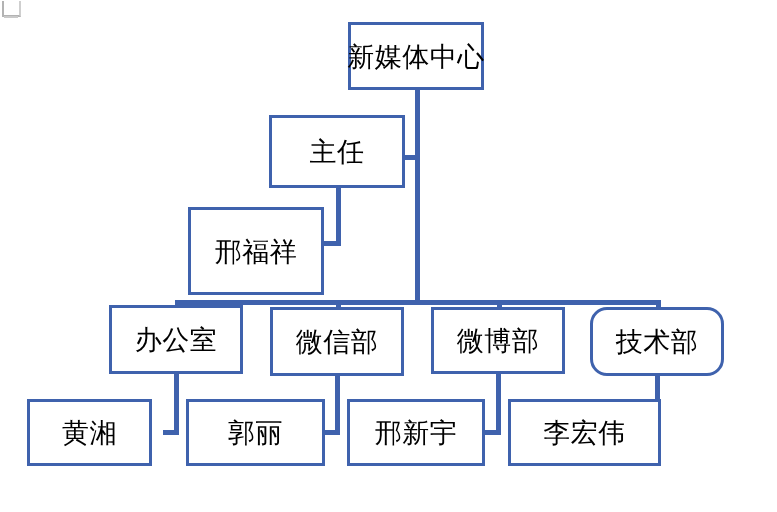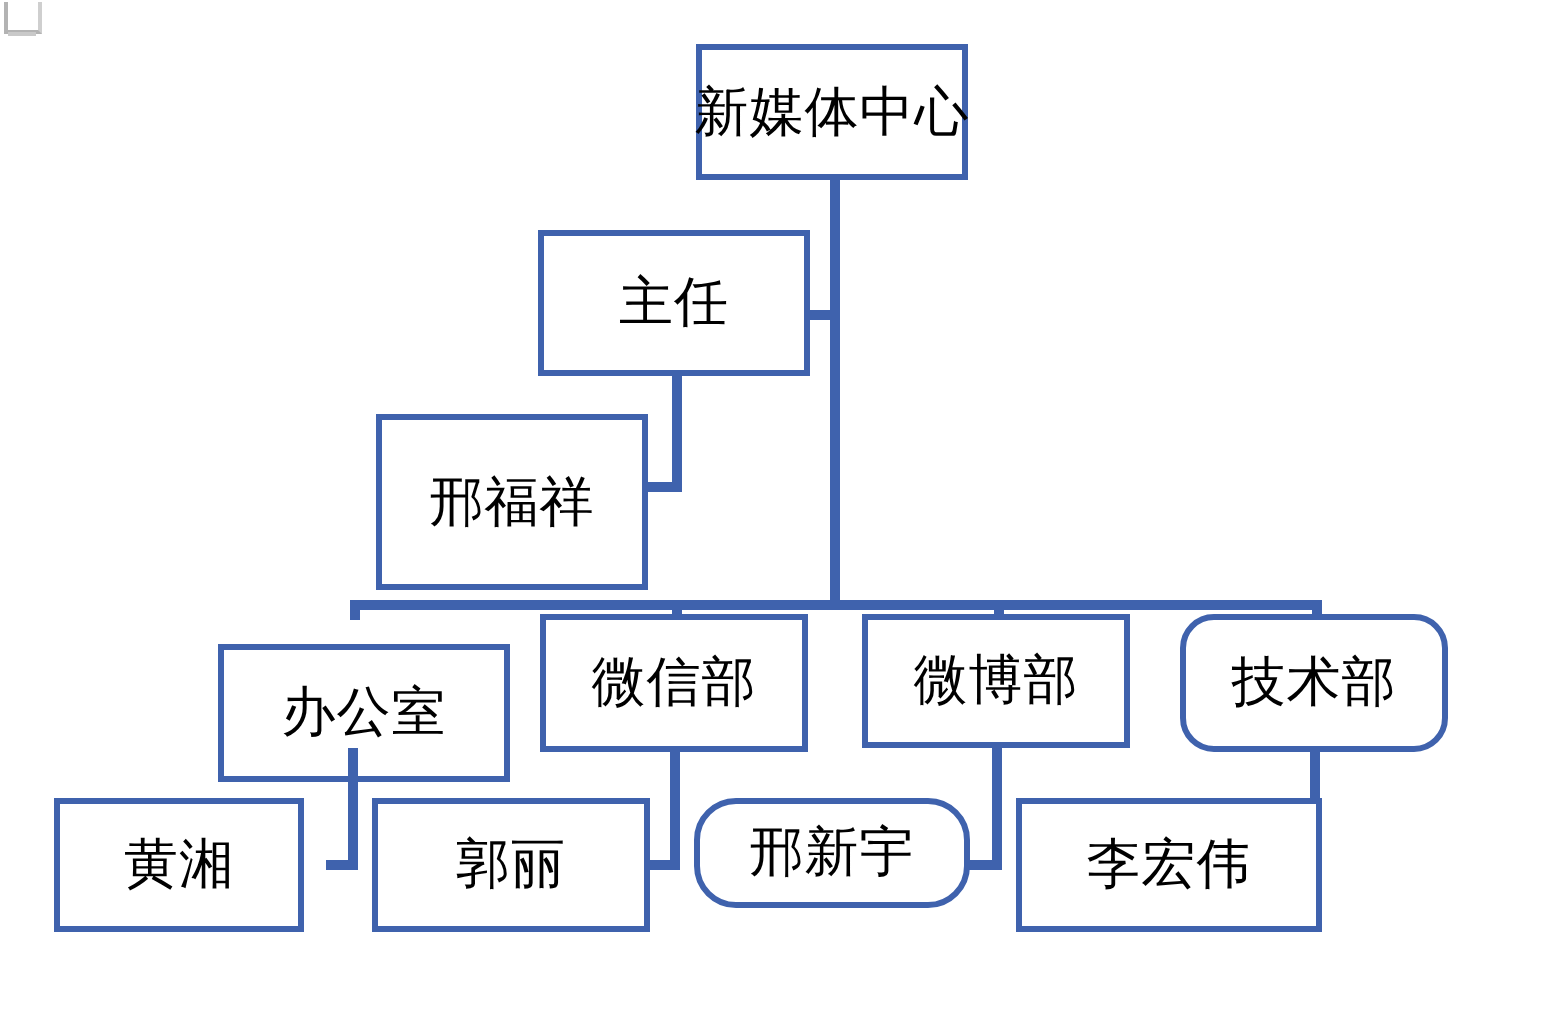--- a/index.html
+++ b/index.html
@@ -83,21 +83,21 @@
   <div class="conn conn-h" style="left:321px; top:241px; width:20px; height:5px;"></div>
   <div class="conn conn-v" style="left:336px; top:186px; width:5px; height:60px;"></div>
 
   <div class="conn conn-h" style="left:175px; top:300px; width:486px; height:5px;"></div>
 
   <div class="conn conn-v" style="left:175px; top:300px; width:5px; height:10px;"></div>
   <div class="conn conn-v" style="left:336px; top:300px; width:5px; height:10px;"></div>
   <div class="conn conn-v" style="left:497px; top:300px; width:5px; height:10px;"></div>
   <div class="conn conn-v" style="left:656px; top:300px; width:5px; height:10px;"></div>
 
-  <div class="node" style="left:109px; top:322px; width:146px; height:69px;">
+  <div class="node" style="left:109px; top:305px; width:134px; height:69px;">
     <span class="node-label">办公室</span>
   </div>
   <div class="node" style="left:270px; top:307px; width:134px; height:69px;">
     <span class="node-label">微信部</span>
   </div>
   <div class="node" style="left:431px; top:307px; width:134px; height:67px;">
     <span class="node-label">微博部</span>
   </div>
   <div class="node" style="left:590px; top:307px; width:134px; height:69px;border-radius:17px;">
     <span class="node-label">技术部</span>
@@ -114,20 +114,20 @@
 
   <div class="conn conn-v" style="left:655px; top:374px; width:5px; height:59px;"></div>
   <div class="conn conn-h" style="left:643px; top:430px; width:17px; height:5px;"></div>
 
   <div class="node" style="left:27px; top:399px; width:125px; height:67px;">
     <span class="node-label">黄湘</span>
   </div>
   <div class="node" style="left:186px; top:399px; width:139px; height:67px;">
     <span class="node-label">郭丽</span>
   </div>
-  <div class="node" style="left:347px; top:399px; width:138px; height:55px;border-radius:21px;">
+  <div class="node" style="left:347px; top:399px; width:138px; height:67px;">
     <span class="node-label">邢新宇</span>
   </div>
   <div class="node" style="left:508px; top:399px; width:153px; height:67px;">
     <span class="node-label">李宏伟</span>
   </div>
 
 </div>
 
 </body></html>

